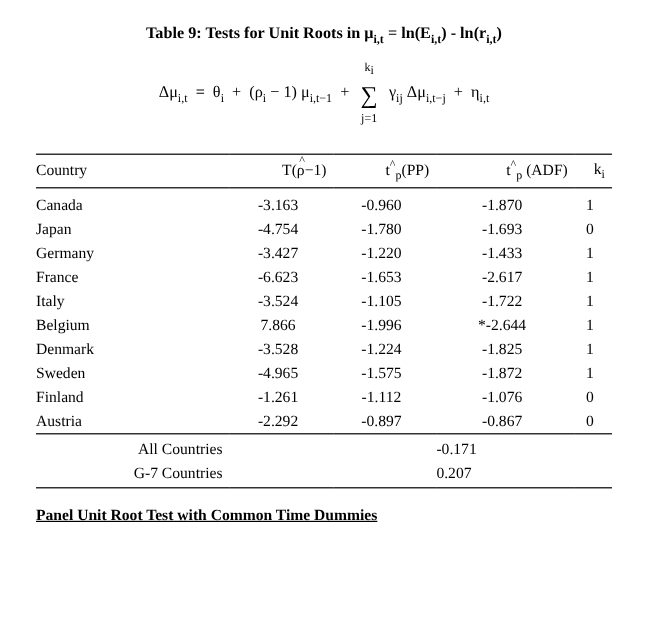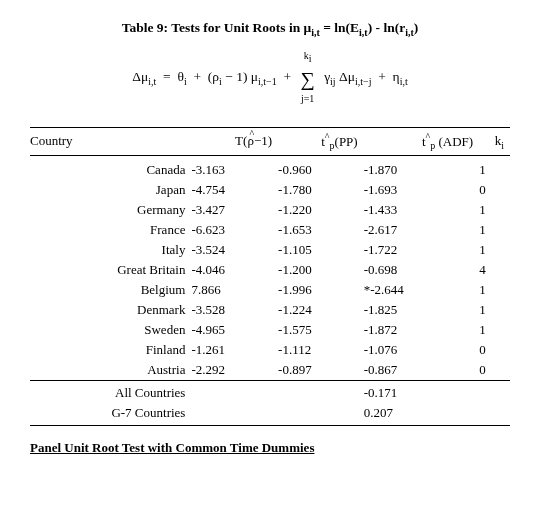--- a/index.html
+++ b/index.html
@@ -38,26 +38,26 @@
       font-weight: normal;
       text-align: right;
       font-size: 13px;
       white-space: nowrap;
     }
     thead tr th:first-child {
       text-align: left;
     }
     tbody tr td {
       padding: 2px 6px 2px 0;
+      text-align: center;
+      font-size: 13px;
+      white-space: nowrap;
+    }
+    tbody tr td:first-child {
       text-align: left;
-      font-size: 13px;
-      white-space: nowrap;
-    }
-    tbody tr td:first-child {
-      text-align: right;
     }
     .first-data-row td {
       padding-top: 6px;
     }
     .divider-row td {
       border-top: 1px solid #000;
       padding-top: 4px;
     }
     tfoot tr td {
       padding: 2px 6px 2px 0;
@@ -140,27 +140,20 @@
         <td>1</td>
       </tr>
       <tr>
         <td>Italy</td>
         <td>-3.524</td>
         <td>-1.105</td>
         <td>-1.722</td>
         <td>1</td>
       </tr>
       <tr>
-        <td>Great Britain</td>
-        <td>-4.046</td>
-        <td>-1.200</td>
-        <td>-0.698</td>
-        <td>4</td>
-      </tr>
-      <tr>
         <td>Belgium</td>
         <td>7.866</td>
         <td>-1.996</td>
         <td>*-2.644</td>
         <td>1</td>
       </tr>
       <tr>
         <td>Denmark</td>
         <td>-3.528</td>
         <td>-1.224</td>

